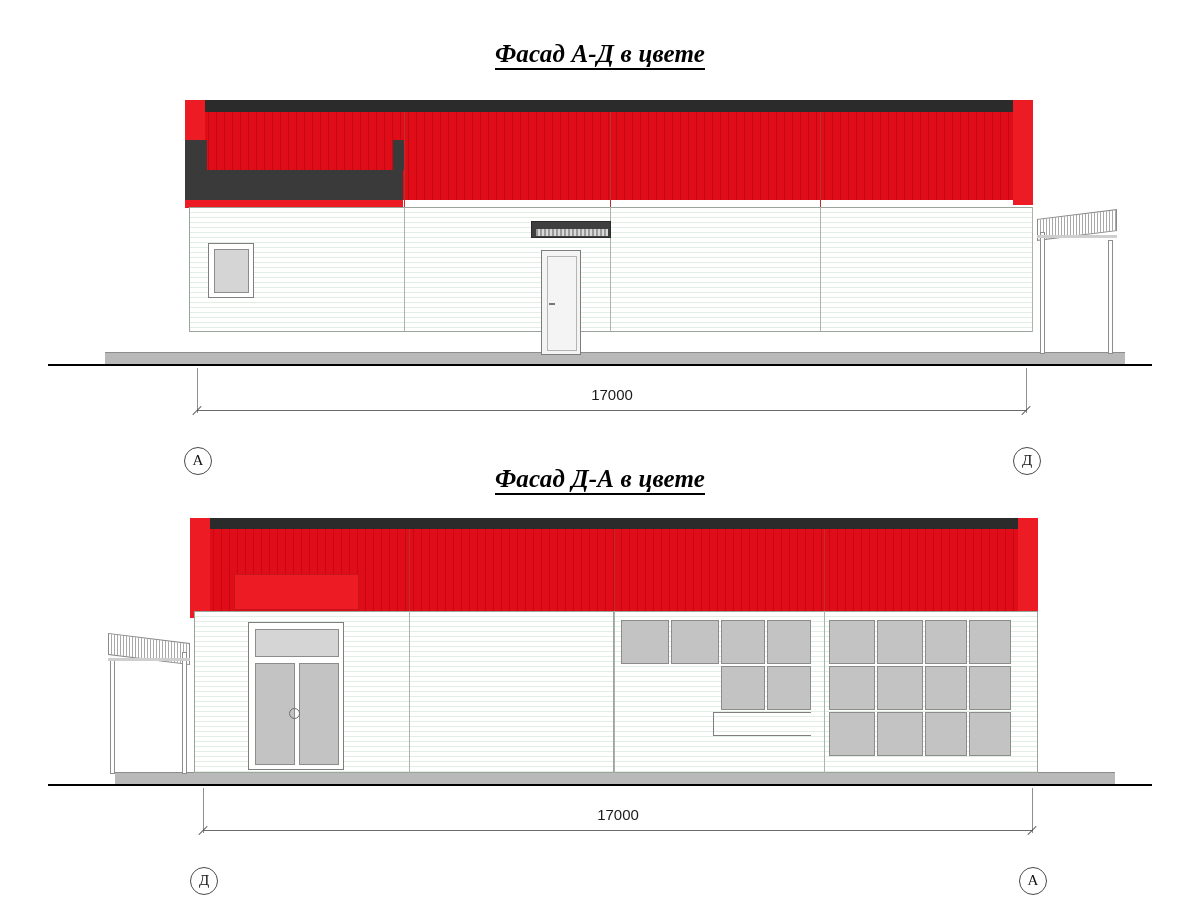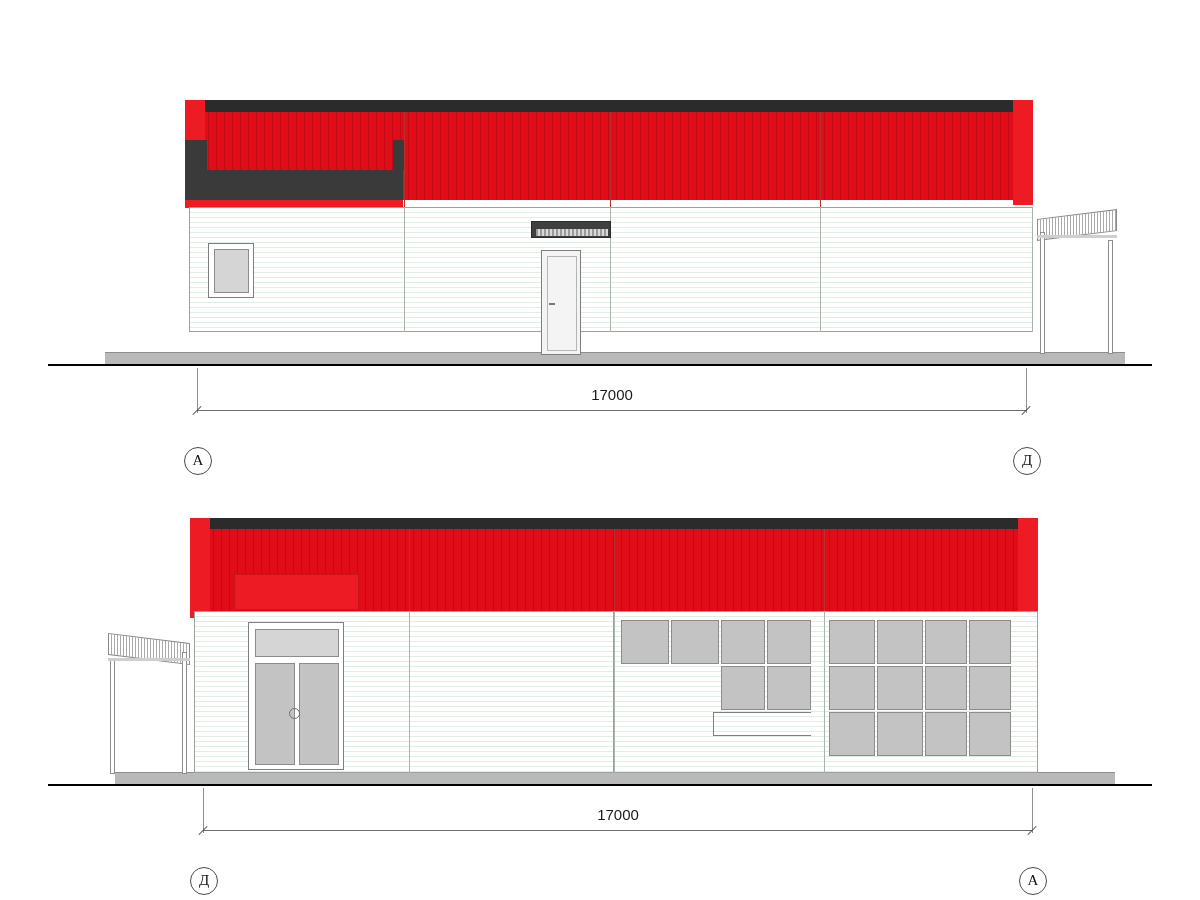--- a/index.html
+++ b/index.html
@@ -193,20 +193,23 @@
     line-height: 25px;
     text-align: center;
     background: #fff;
   }
 </style>
 </head>
 <body>
 
 <div class="sheet">
 
+  <div class="facade-title" id="title-1">
+    <span>Фасад А-Д в цвете</span>
+  </div>
 
   <div class="drawing" id="facade-1">
 
     <div class="plinth" style="left:105px; top:352px; width:1020px; height:12px;"></div>
     <div class="ground-line" style="left:48px; top:364px; width:1104px;"></div>
 
     <div class="dark-cap" style="left:185px; top:100px; width:848px; height:12px;"></div>
 
     <div class="red-band" style="left:185px; top:112px; width:848px; height:88px;"></div>
 
@@ -253,20 +256,23 @@
     <div class="dim-ext" style="left:1026px; top:368px; height:45px;"></div>
     <div class="dim-line" style="left:197px; top:410px; width:830px;"></div>
     <div class="dim-tick" style="left:191px; top:410px;"></div>
     <div class="dim-tick" style="left:1020px; top:410px;"></div>
     <div class="dim-text" style="left:512px; top:386px; width:200px;">17000</div>
 
     <div class="axis-bubble" style="left:184px; top:447px;">А</div>
     <div class="axis-bubble" style="left:1013px; top:447px;">Д</div>
   </div>
 
+  <div class="facade-title" id="title-2">
+    <span>Фасад Д-А в цвете</span>
+  </div>
 
   <div class="drawing" id="facade-2">
 
     <div class="plinth" style="left:115px; top:772px; width:1000px; height:12px;"></div>
     <div class="ground-line" style="left:48px; top:784px; width:1104px;"></div>
 
     <div class="dark-cap" style="left:190px; top:518px; width:848px; height:11px;"></div>
 
     <div class="red-band" style="left:190px; top:529px; width:848px; height:82px;"></div>
 

